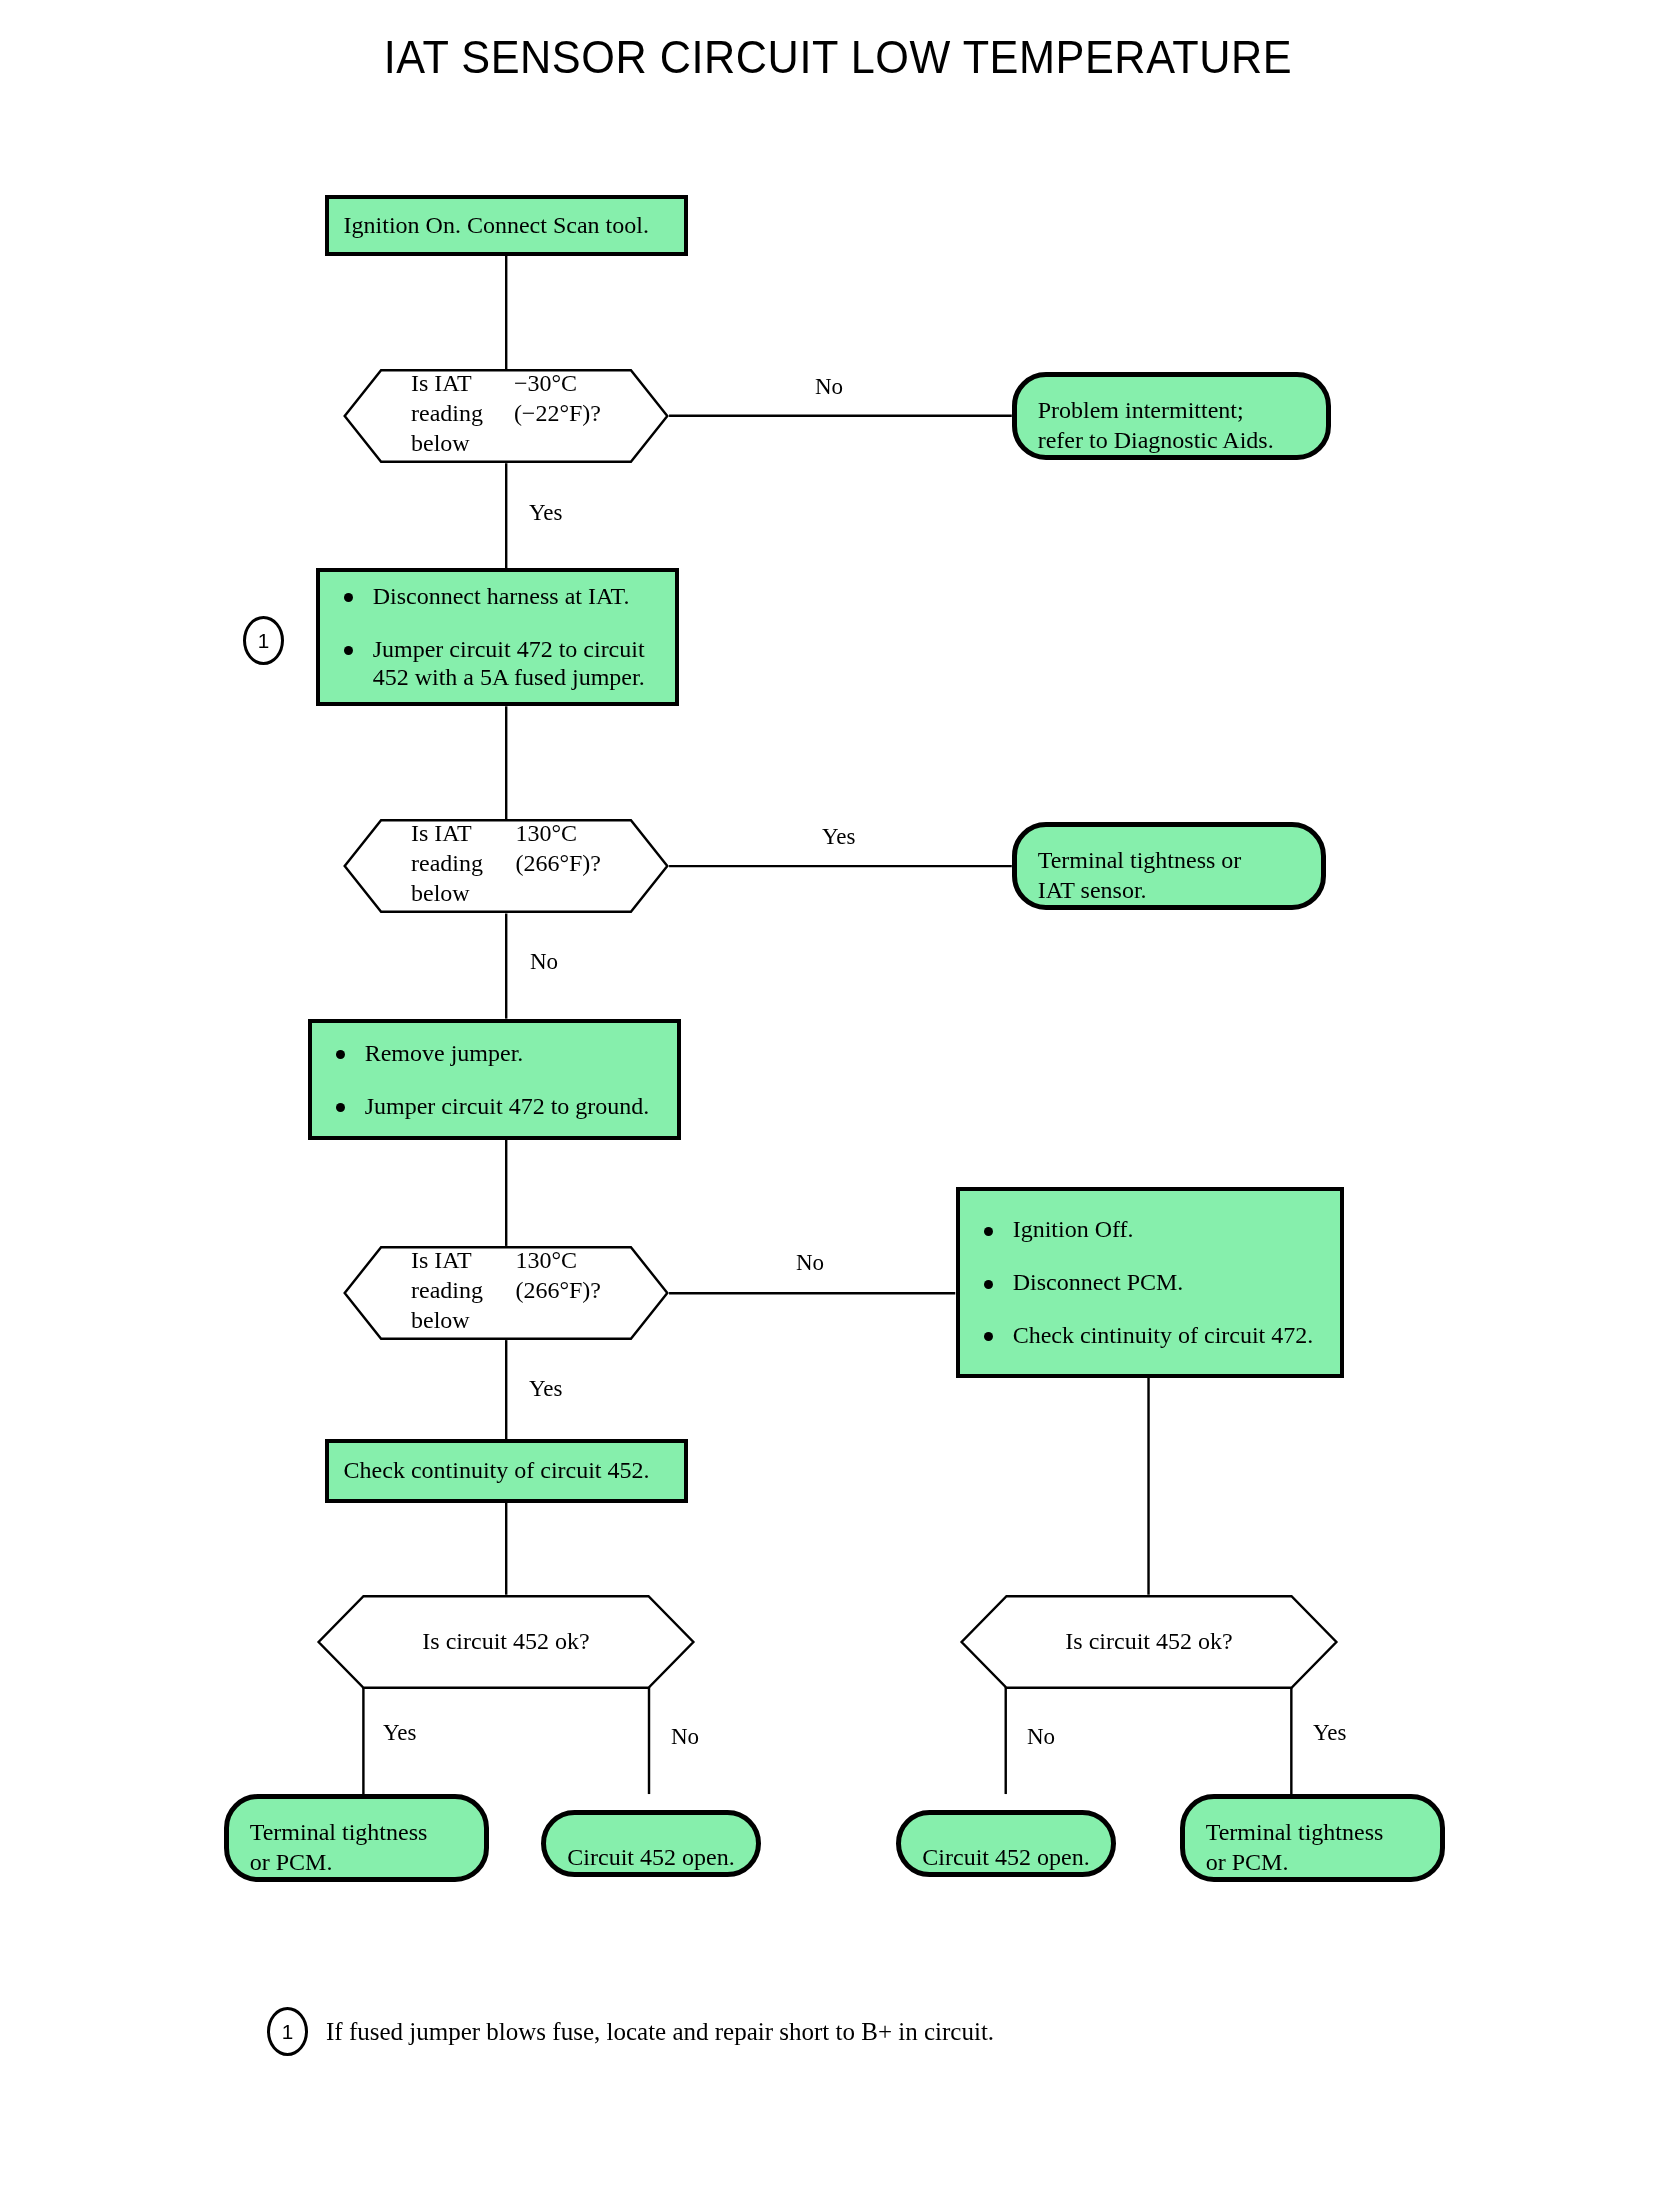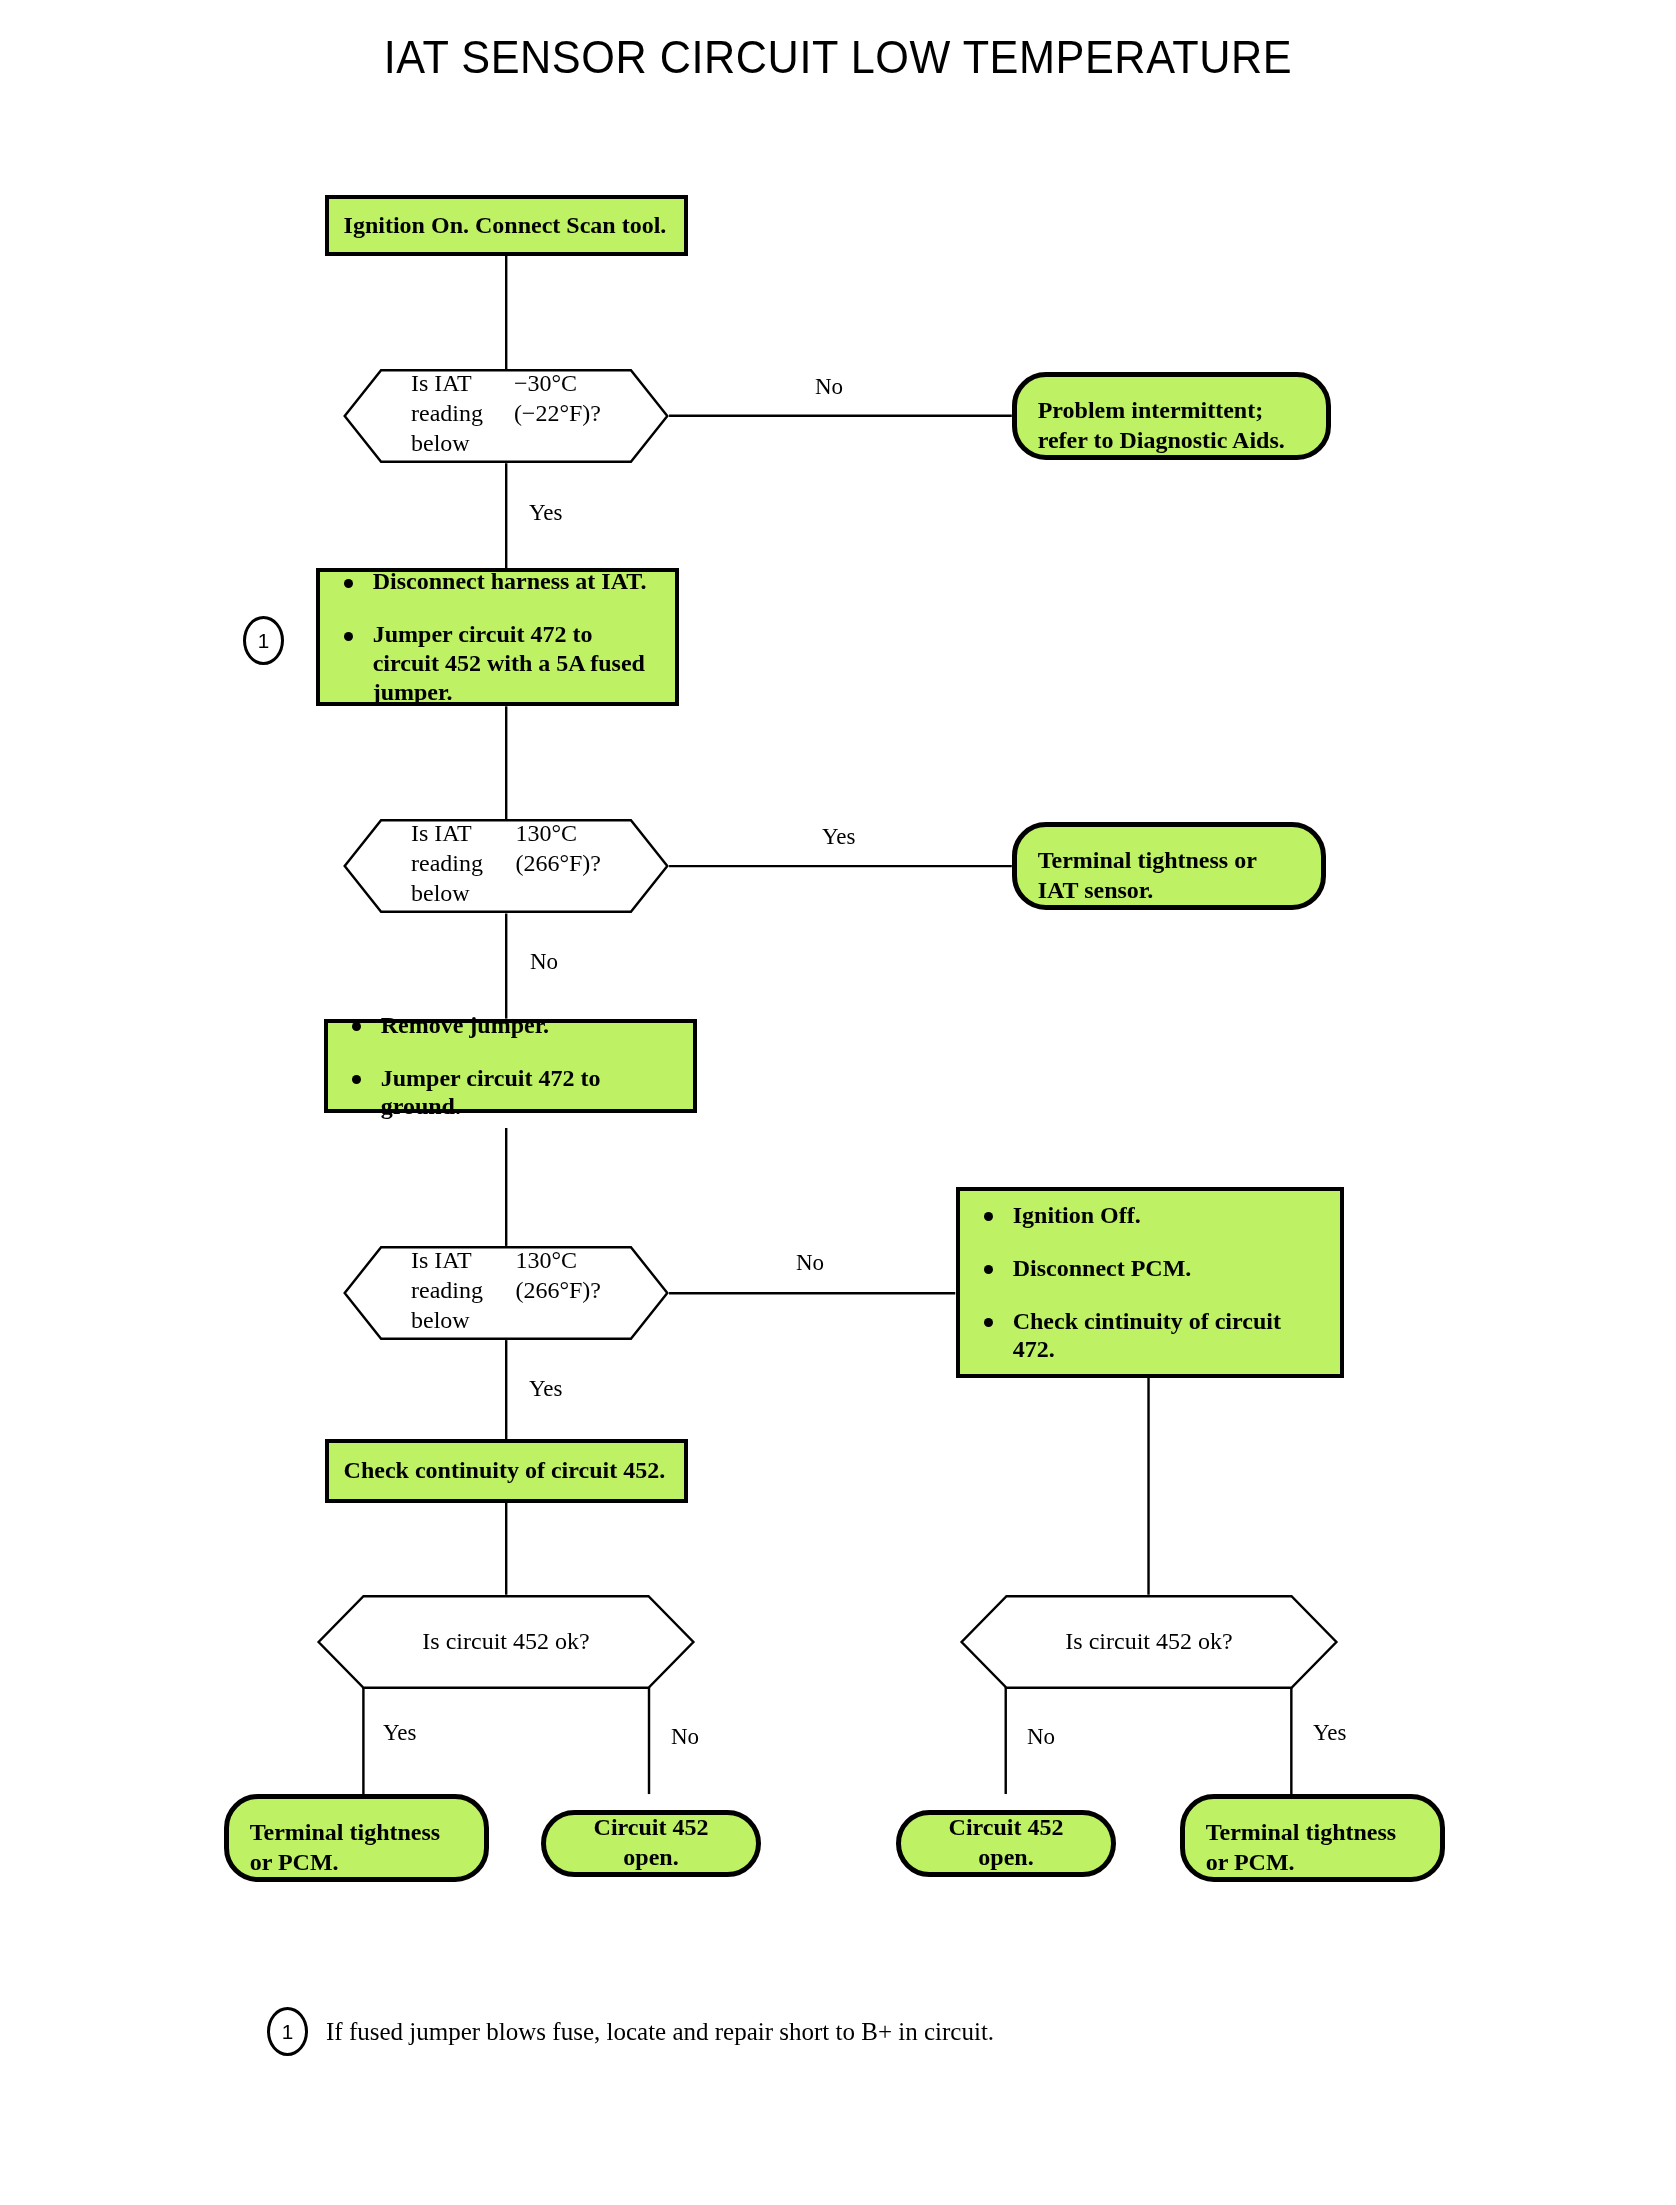--- a/index.html
+++ b/index.html
@@ -36,22 +36,21 @@
   #wires {
     position: absolute;
     left: 0; top: 0;
     width: 1676px; height: 2205px;
   }
 
   
   .node {
     position: absolute;
     box-sizing: border-box;
-    background: #bef264;
-    font-weight: bold;
+    background: #86efac;
   }
 
   
   .proc {
     border: 4.3px solid #000000;
     display: flex;
     align-items: center;
   }
   .proc .txt {
     font-size: 24px;
@@ -269,21 +268,21 @@
   <span class="blabel" style="left:822px; top:824px;">Yes</span>
   <span class="blabel" style="left:530px; top:949px;">No</span>
 
   <div class="node term" style="left:1012px; top:822px; width:314px; height:88px;">
     <div class="txt">
       <div>Terminal tightness or</div>
       <div>IAT sensor.</div>
     </div>
   </div>
 
-  <div class="node proc bullets" style="left:324px; top:1019px; width:373px; height:94px;">
+  <div class="node proc bullets" style="left:308px; top:1019px; width:373px; height:121px;">
     <ul>
       <li>Remove jumper.</li>
       <li>Jumper circuit 472 to ground.</li>
     </ul>
   </div>
 
   <div class="dec" style="left:343px; top:1246px; width:326px; height:94px;">
     <svg width="326" height="94" viewBox="0 0 536 155" xmlns="http://www.w3.org/2000/svg">
       <polygon points="62,2 474,2 534,77.5 474,153 62,153 2,77.5" fill="#ffffff" stroke="#000000" stroke-width="4"></polygon>
     </svg>

